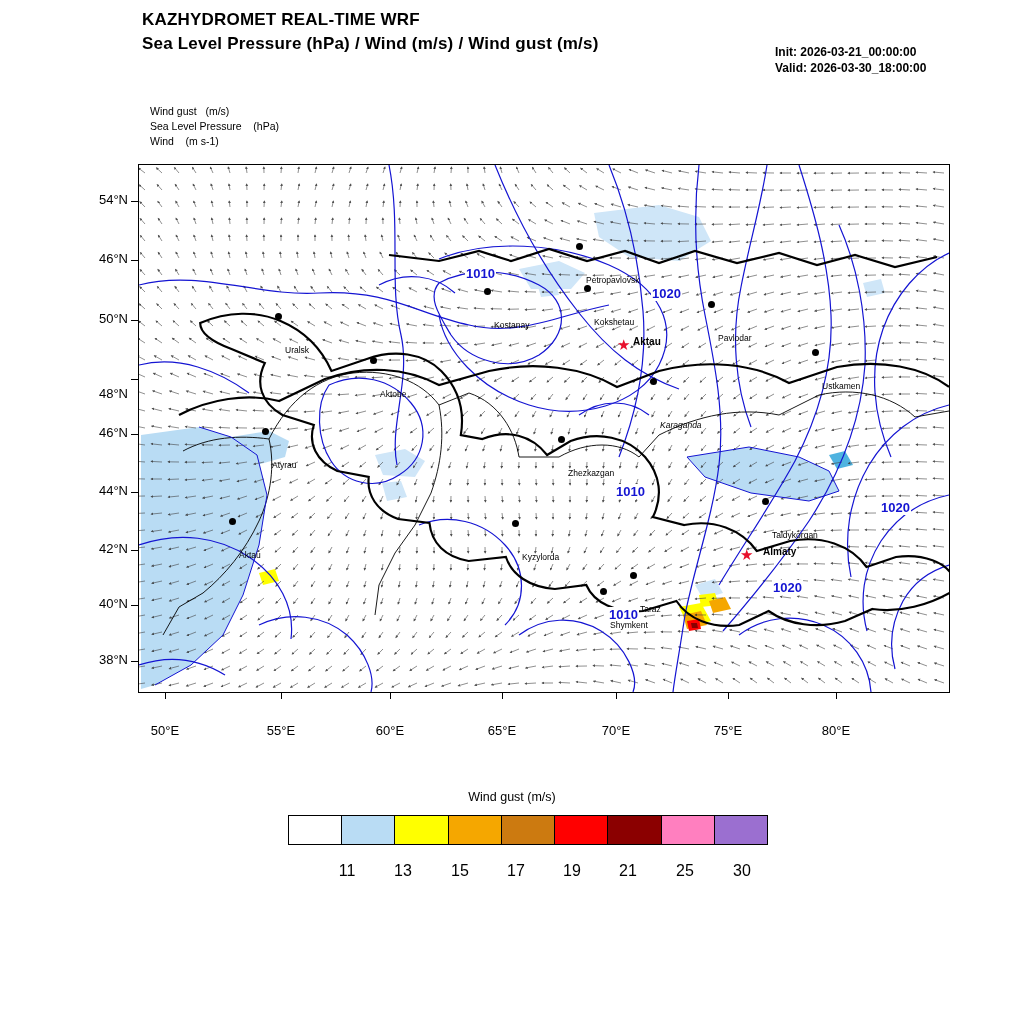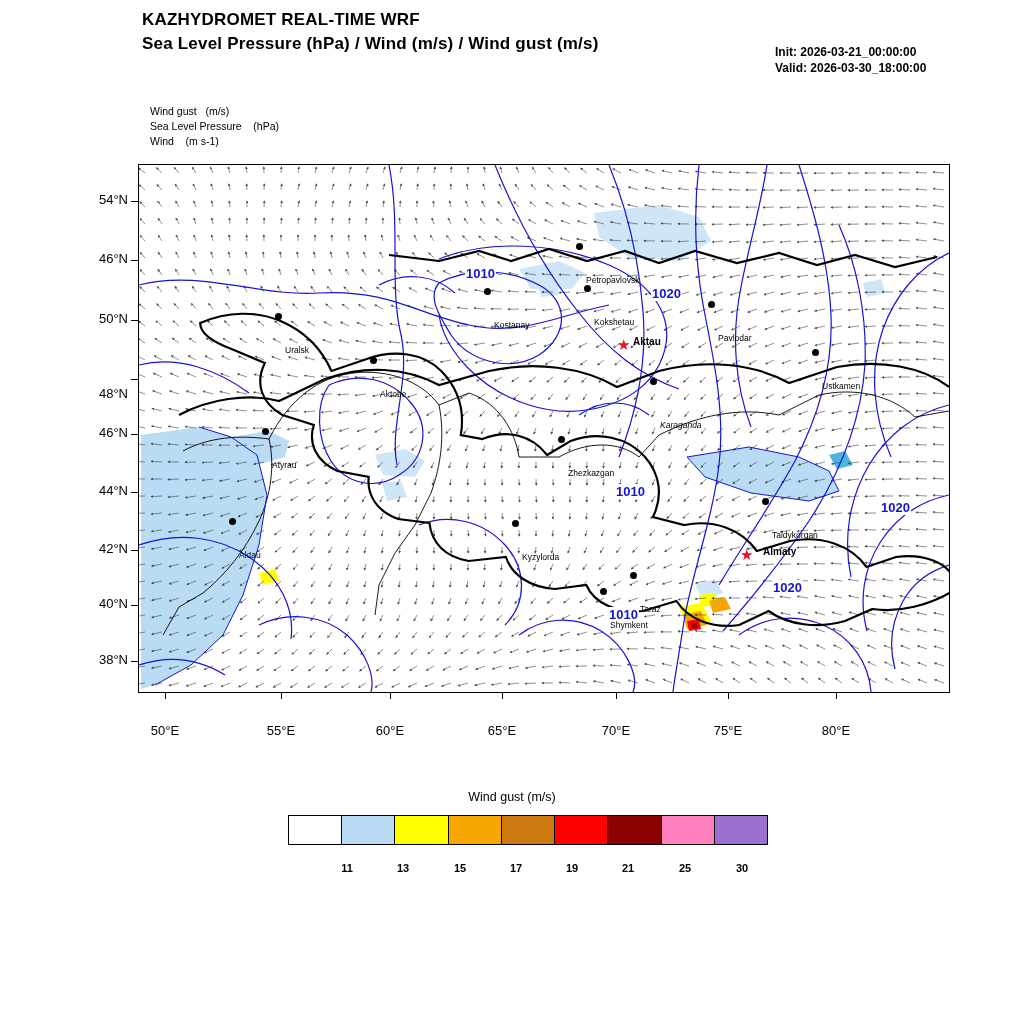--- a/index.html
+++ b/index.html
@@ -40,21 +40,21 @@
 
   
   .iso-lab{font-size:13px;color:#1414d2;font-weight:bold;background:#fff;padding:0 1px;}
 
   
   #cbar-title{left:0;top:790px;width:1024px;text-align:center;font-size:12.5px;color:#000;}
   #cbar{left:288px;top:815px;width:480px;height:30px;display:flex;border:1px solid #000;box-sizing:border-box;}
   #cbar div{flex:1 1 0;height:100%;border-right:1px solid #000;box-sizing:border-box;}
   #cbar div:last-child{border-right:none;}
   #cbar-ticks{left:288px;top:862px;width:480px;height:16px;}
-  .cb-tick{position:absolute;font-size:11px;color:#000;transform:translateX(-50%);font-weight:bold;}
+  .cb-tick{position:absolute;font-size:16px;color:#000;transform:translateX(-50%);}
 </style>
 </head>
 <body>
 
 <div id="title-block" class="abs">
   <div id="title-main">KAZHYDROMET REAL-TIME WRF</div>
   <div id="title-sub">Sea Level Pressure  (hPa) / Wind  (m/s) / Wind gust  (m/s)</div>
 </div>
 
 <div id="init-block" class="abs">

